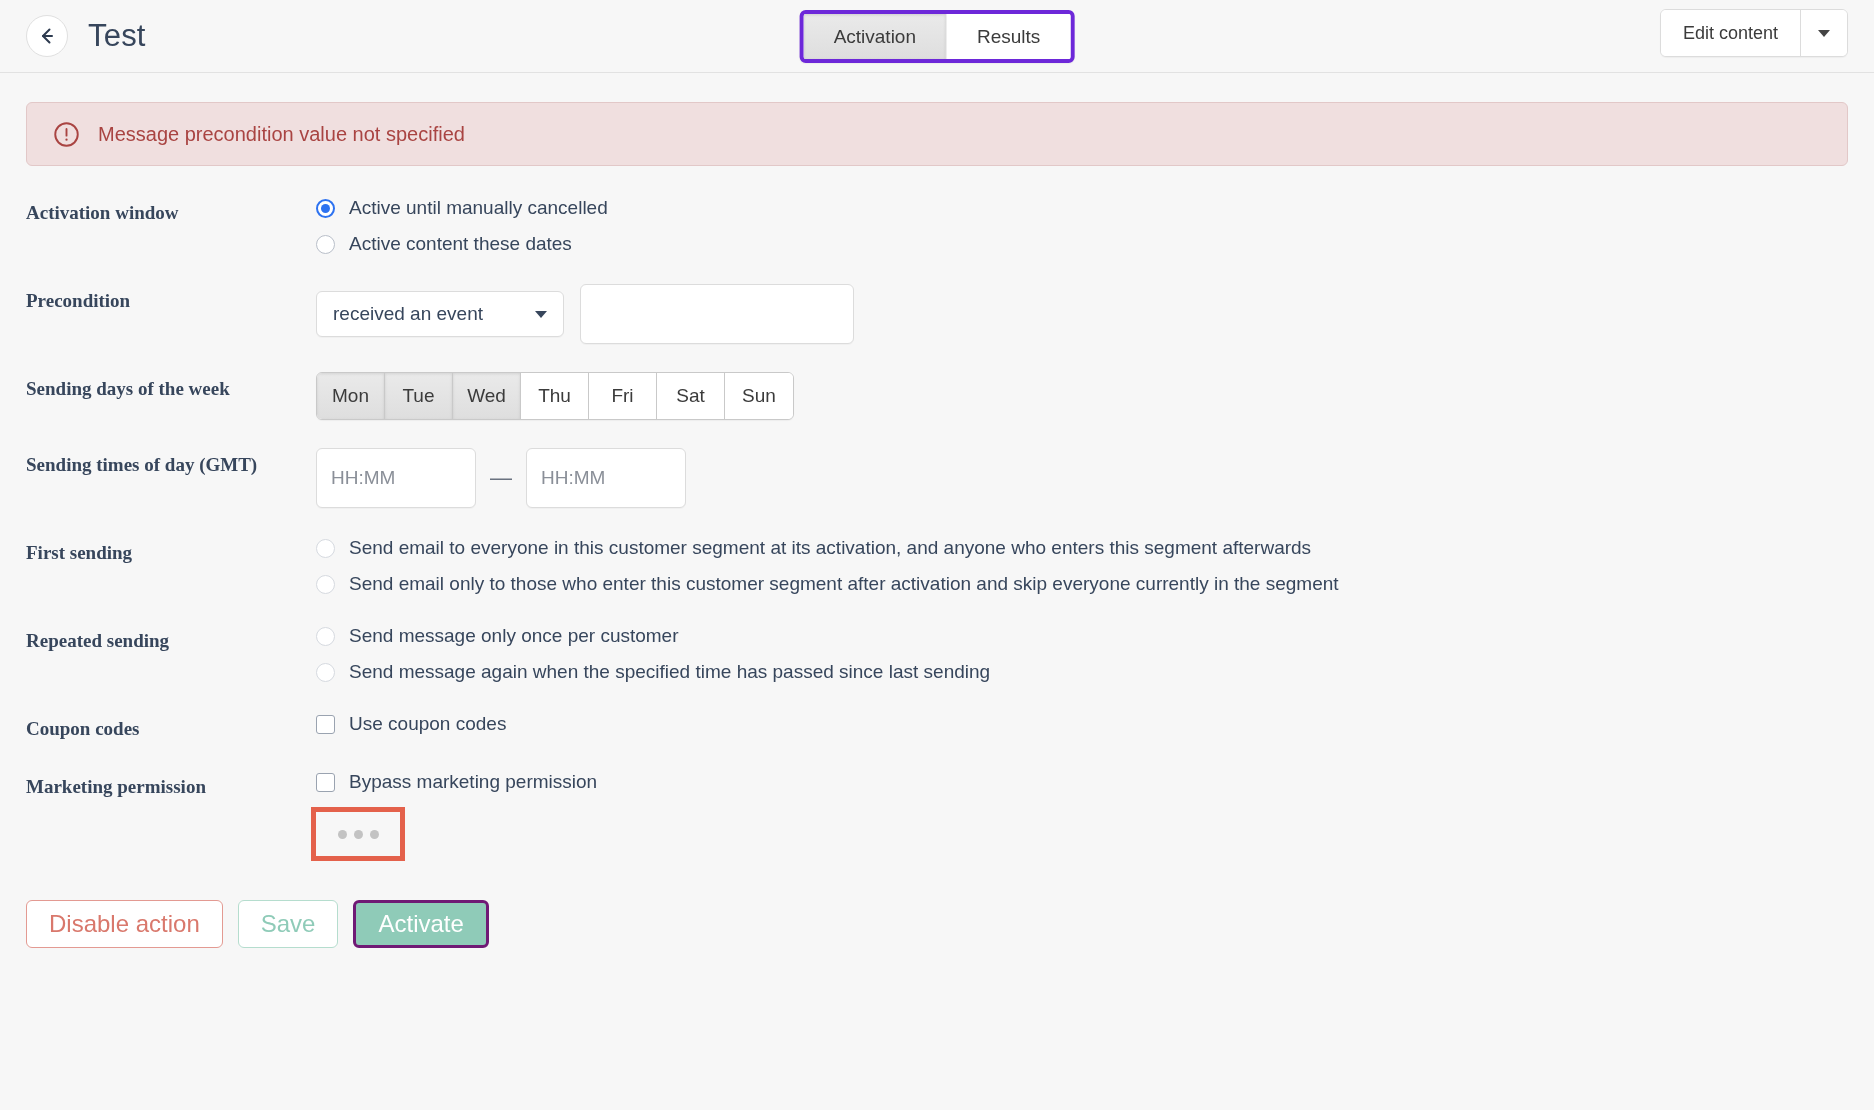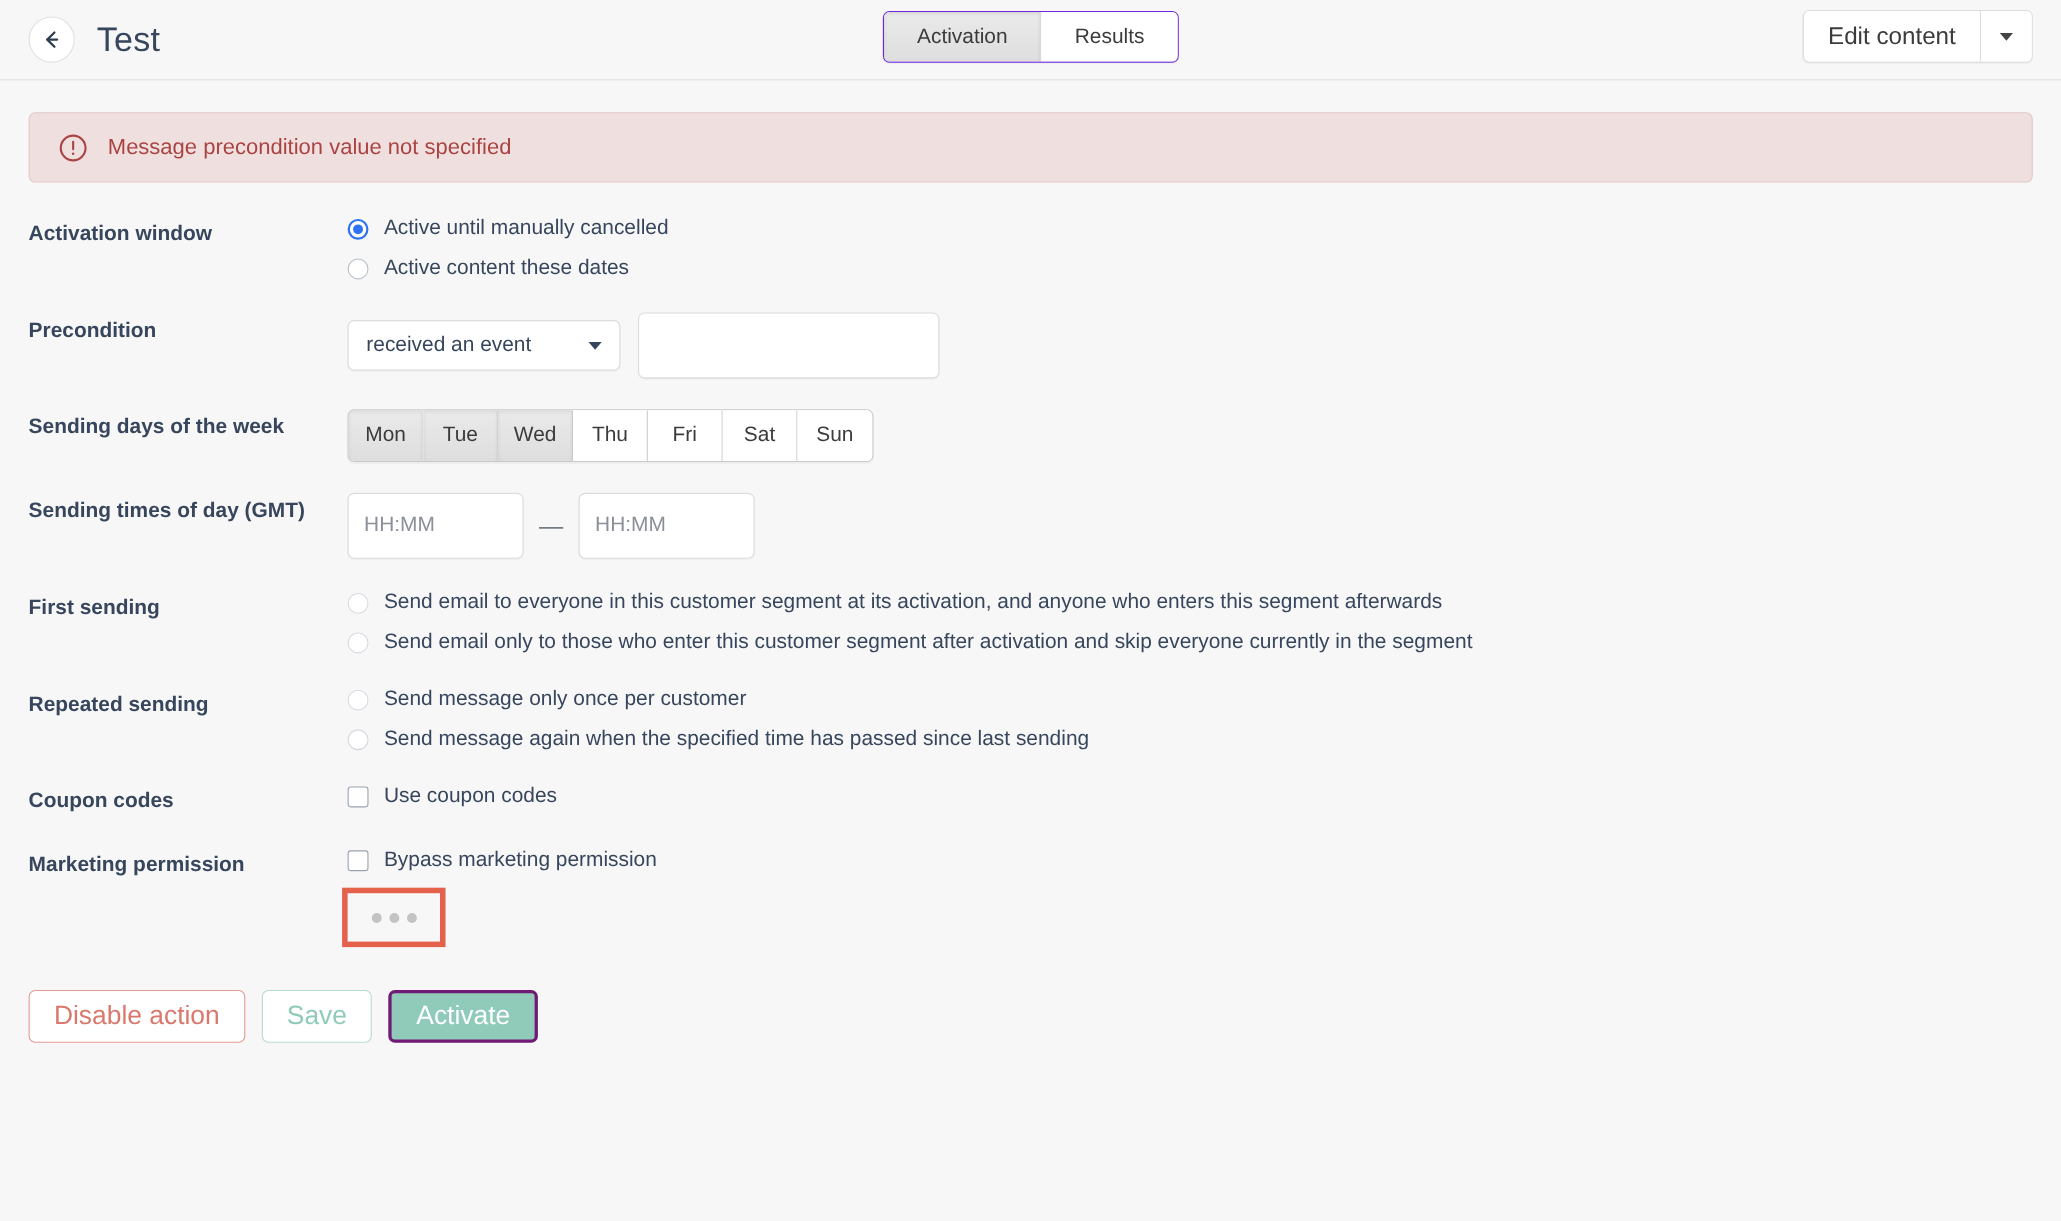--- a/index.html
+++ b/index.html
@@ -39,21 +39,21 @@
     color: #37465c;
     letter-spacing: .2px;
   }
 
   .tabs {
     position: absolute;
     left: 50%;
     transform: translateX(-50%);
     top: 10px;
     display: flex;
-    border: 1px solid #6d28d9;
+    border: 4px solid #6d28d9;
     border-radius: 6px;
     overflow: hidden;
     background: #fff;
     box-shadow: 0 1px 1px rgba(0,0,0,.04);
   }
   .tab {
     padding: 0 30px;
     height: 45px;
     line-height: 45px;
     font-size: 19px;
@@ -74,21 +74,21 @@
     display: flex;
     border: 1px solid #dcdcdc;
     border-radius: 6px;
     overflow: hidden;
     background: #fff;
     box-shadow: 0 1px 1px rgba(0,0,0,.04);
   }
   .edit-btn {
     padding: 0 22px;
     height: 46px; line-height: 46px;
-    font-size: 22px;
+    font-size: 18px;
     color: #3b3b3b;
     background: #fff;
     cursor: pointer;
     border-right: 1px solid #dcdcdc;
   }
   .edit-caret {
     width: 46px; height: 46px;
     display: flex; align-items: center; justify-content: center;
     background: #fff;
     cursor: pointer;
@@ -123,20 +123,21 @@
   .form { padding: 0 26px; margin-top: 30px; }
   .row { display: flex; align-items: flex-start; }
   .label {
     width: 290px;
     flex: 0 0 290px;
     font-size: 19px;
     font-weight: bold;
     color: #37465c;
     line-height: 26px;
     padding-top: 4px;
+    font-family: Liberation Serif, serif;
   }
   .field { flex: 1 1 auto; }
 
   .opt {
     display: flex;
     align-items: center;
     margin-bottom: 12px;
   }
   .opt:last-child { margin-bottom: 0; }
   .opt-text {

